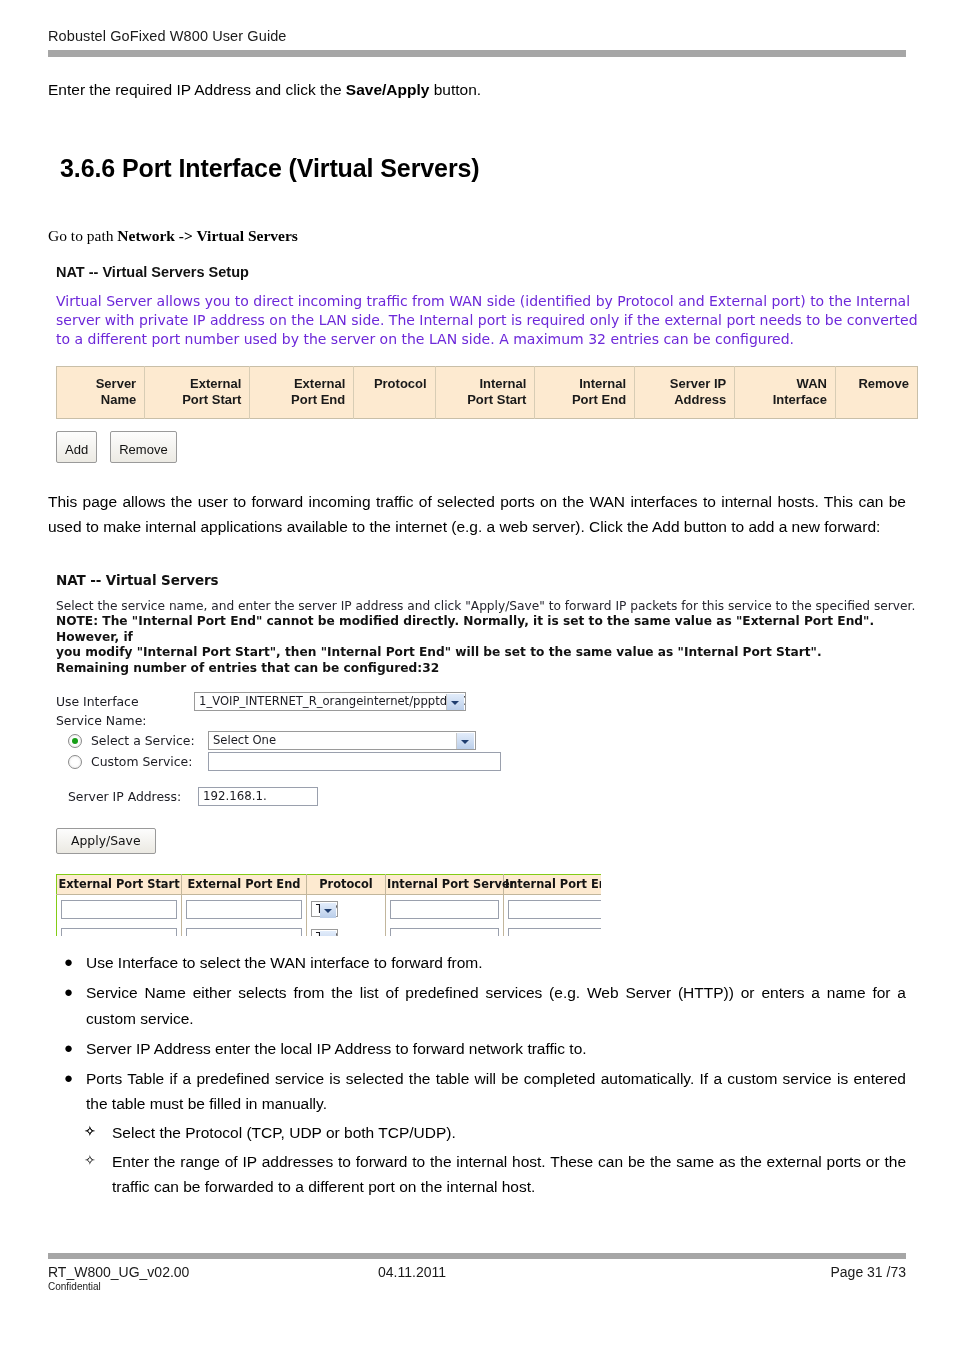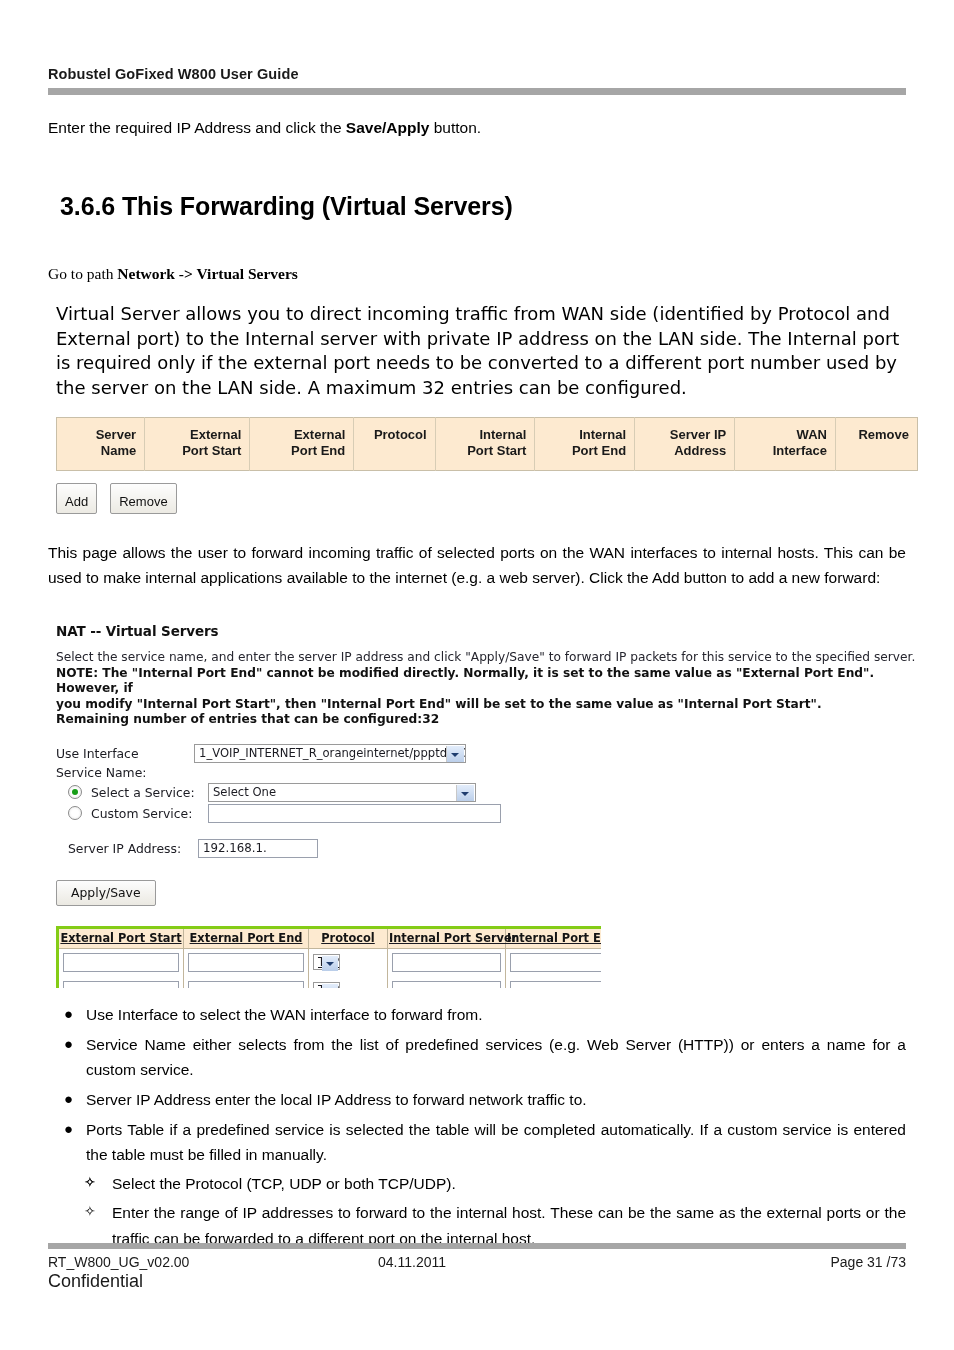--- a/index.html
+++ b/index.html
@@ -19,22 +19,21 @@
   .page {
     position: relative;
     width: 954px;
     height: 1350px;
     box-sizing: border-box;
     padding: 0 48px;
   }
 
   
   .doc-header {
-    padding-top: 66px;
-    font-weight: bold;
+    padding-top: 28px;
   }
   .doc-header-text {
     font-size: 14.5px;
     color: #1a1a1a;
     letter-spacing: 0.1px;
   }
   .header-rule {
     margin-top: 6px;
     height: 7px;
     background: #a6a6a6;
@@ -79,23 +78,23 @@
     width: 862px;
   }
   .shot-title {
     font-weight: bold;
     font-size: 14.5px;
     color: #111;
     font-family: "Liberation Sans", sans-serif;
   }
   .shot-desc {
     margin-top: 12px;
-    font-size: 18px;
+    font-size: 14px;
     line-height: 1.38;
-    color: #000000;
+    color: #6d28d9;
     font-family: "DejaVu Sans", sans-serif;
   }
 
   
   table.vs-table {
     margin-top: 16px;
     border-collapse: collapse;
     border: 1px solid #c9bfa8;
     background: #fdead0;
     table-layout: fixed;
@@ -258,22 +257,21 @@
   .ports-wrap {
     margin-top: 20px;
     width: 545px;
     height: 62px;
     overflow: hidden;
   }
   table.ports {
     border-collapse: collapse;
     table-layout: fixed;
     width: 545px;
-    border: 3px solid #84cc16;
-    text-decoration: underline;
+    border: 1px solid #84cc16;
   }
   table.ports th {
     background: #fdead0;
     border-right: 1px solid #c2b69c;
     border-bottom: 1px solid #c2b69c;
     font-family: "DejaVu Sans", sans-serif;
     font-size: 11.4px;
     font-weight: bold;
     color: #141414;
     padding: 2px 1px 3px 1px;
@@ -379,39 +377,40 @@
     margin-bottom: 5px;
   }
   .footer-line {
     display: flex;
     font-size: 14px;
     color: #1a1a1a;
   }
   .f-left { flex: 0 0 330px; }
   .f-mid { flex: 0 0 330px; }
   .f-right { flex: 1; text-align: right; }
-  .f-conf { font-size: 18px; color: #1a1a1a; margin-top: 1px; }
+  .f-conf { font-size: 10px; color: #1a1a1a; margin-top: 1px; }
 </style>
 </head>
 <body>
 
 <div class="page">
 
   <div class="doc-header">
     <div class="doc-header-text">Robustel GoFixed W800 User Guide</div>
     <div class="header-rule"></div>
   </div>
 
   <p class="body-text para-intro"><span>Enter the required IP Address and click the </span><b>Save/Apply</b><span> button.</span></p>
 
-  <h2 class="section-title">3.6.6 This Forwarding (Virtual Servers)</h2>
+  <h2 class="section-title">3.6.6 Port Interface (Virtual Servers)</h2>
 
   <p class="body-text para-path"><span>Go to path </span><b>Network -&gt; Virtual Servers</b></p>
 
   <div class="shot shot-1">
+    <div class="shot-title">NAT -- Virtual Servers Setup</div>
     <div class="shot-desc">Virtual Server allows you to direct incoming traffic from WAN side (identified by Protocol and External port) to the Internal server with private IP address on the LAN side. The Internal port is required only if the external port needs to be converted to a different port number used by the server on the LAN side. A maximum 32 entries can be configured.</div>
 
     <table class="vs-table">
       <thead>
         <tr>
           <th style="width:86px"><span>Server</span><span class="l2">Name</span></th>
           <th style="width:106px"><span>External</span><span class="l2">Port Start</span></th>
           <th style="width:104px"><span>External</span><span class="l2">Port End</span></th>
           <th style="width:70px"><span>Protocol</span></th>
           <th style="width:100px"><span>Internal</span><span class="l2">Port Start</span></th>

